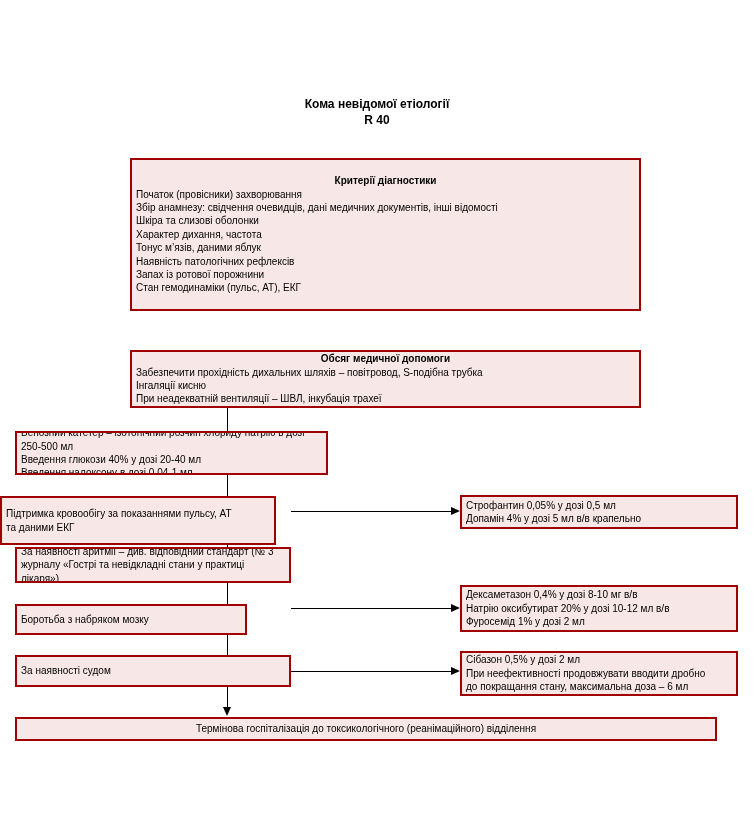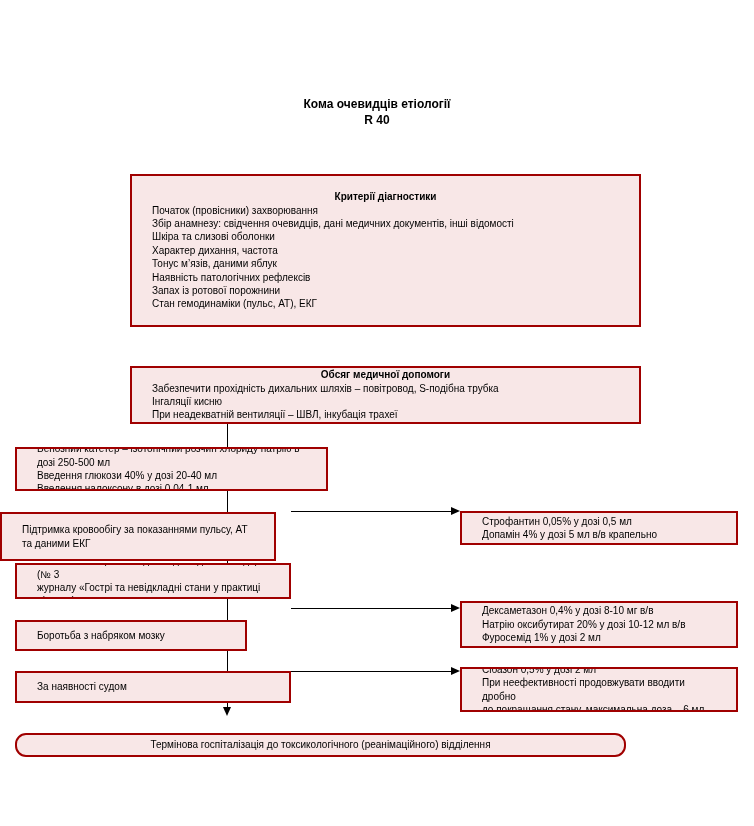--- a/index.html
+++ b/index.html
@@ -19,28 +19,27 @@
     text-align: center;
     font-size: 12px;
     font-weight: bold;
     line-height: 16px;
   }
   .box {
     position: absolute;
     box-sizing: border-box;
     background: #f8e7e7;
     border: 2px solid #a00000;
-    padding: 1px 20px;
+    padding: 1px 4px;
     font-size: 10px;
     line-height: 13.4px;
     display: flex;
     flex-direction: column;
     justify-content: center;
     overflow: hidden;
-    margin-top: 16px;
   }
   .box .hdr { text-align: center; font-weight: bold; }
   .box.center-text { text-align: center; }
   .vline { position: absolute; width: 1px; background: #000; }
   .hline { position: absolute; height: 1px; background: #000; }
   .arr-r {
     position: absolute; width: 0; height: 0;
     border-left: 9px solid #000;
     border-top: 4px solid transparent;
     border-bottom: 4px solid transparent;
@@ -51,21 +50,21 @@
     border-left: 4px solid transparent;
     border-right: 4px solid transparent;
   }
 </style>
 </head>
 <body>
 
 <div class="page">
 
   <div class="title">
-    <div>Кома очевидців етіології</div>
+    <div>Кома невідомої етіології</div>
     <div>R 40</div>
   </div>
 
   <div class="vline" style="left:227px; top:408px; height:300px;"></div>
   <div class="arr-d" style="left:223px; top:707px;"></div>
 
   <div class="hline" style="left:291px; top:511px; width:160px;"></div>
   <div class="arr-r" style="left:451px; top:507px;"></div>
 
   <div class="hline" style="left:291px; top:608px; width:160px;"></div>
@@ -127,17 +126,17 @@
   <div class="box" style="left:15px; top:655px; width:276px; height:32px;">
     <div>За наявності судом</div>
   </div>
 
   <div class="box" style="left:460px; top:651px; width:278px; height:45px;">
     <div>Сібазон 0,5% у дозі 2 мл</div>
     <div>При неефективності продовжувати вводити дробно</div>
     <div>до покращання стану, максимальна доза – 6 мл</div>
   </div>
 
-  <div class="box center-text" style="left:15px; top:717px; width:611px; height:24px;border-radius:11px;">
+  <div class="box center-text" style="left:15px; top:717px; width:702px; height:24px;">
     <div>Термінова госпіталізація до токсикологічного (реанімаційного) відділення</div>
   </div>
 
 </div>
 
 </body></html>

